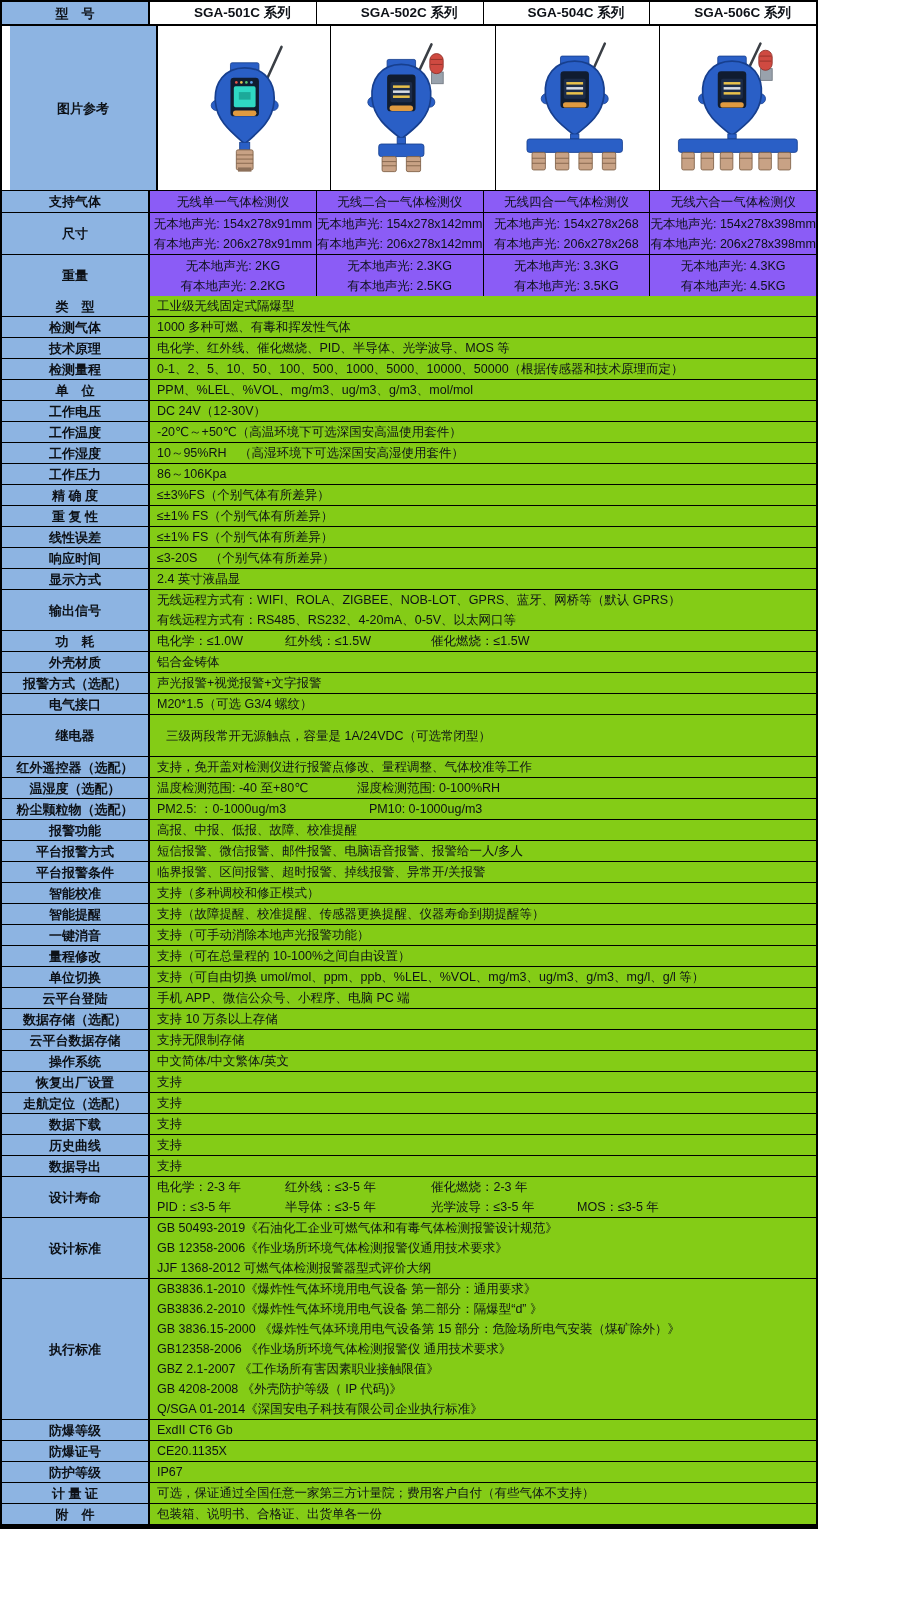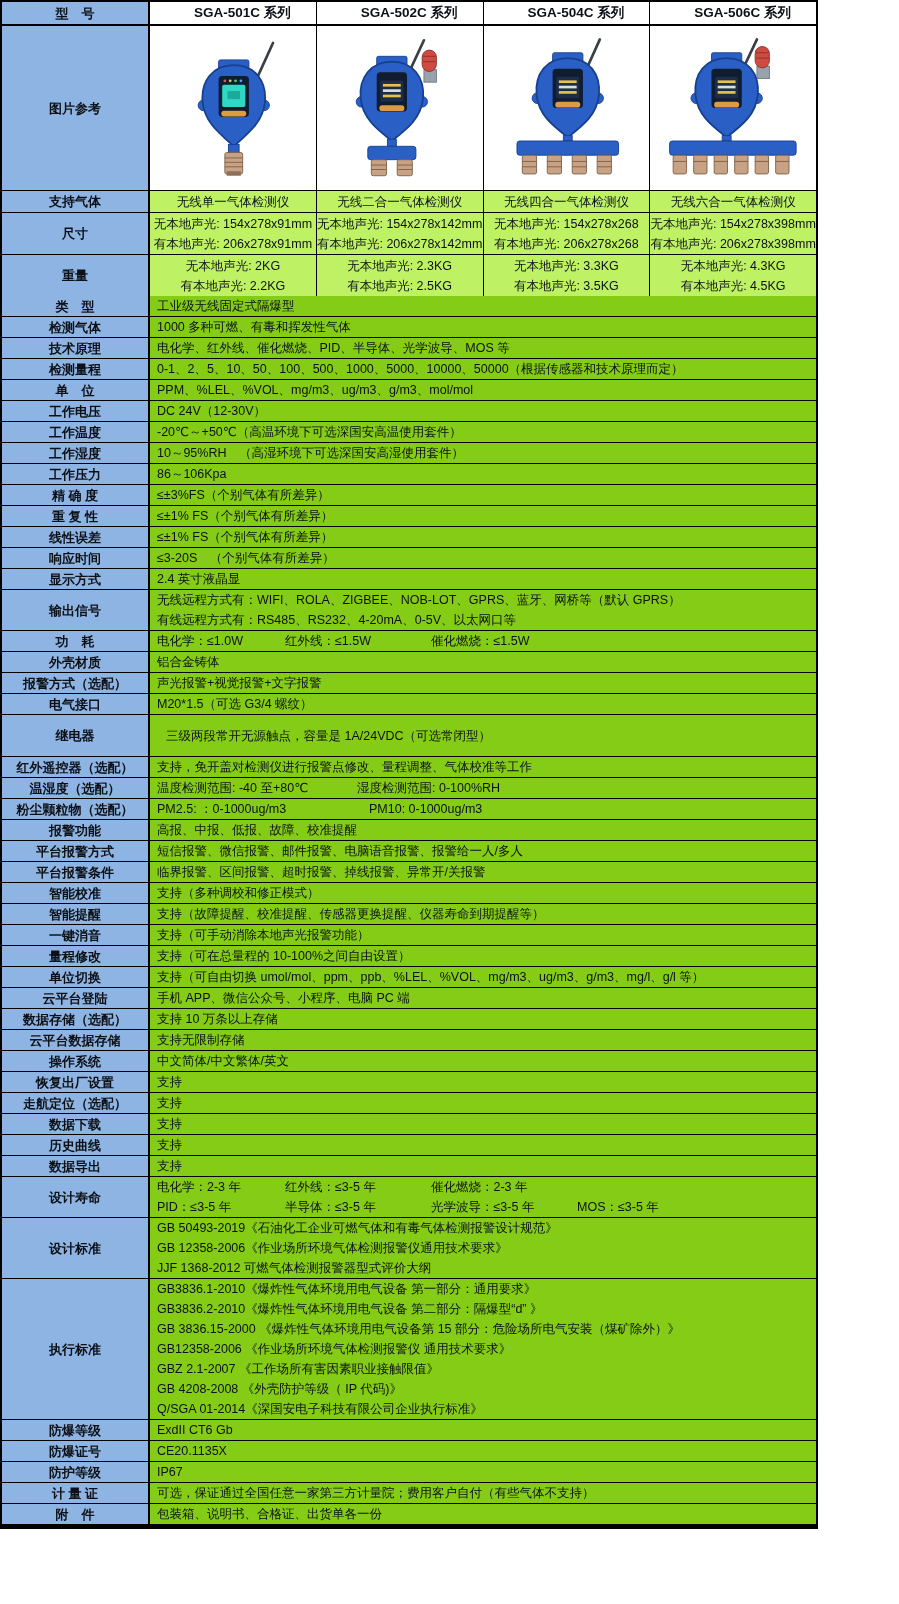--- a/index.html
+++ b/index.html
@@ -12,29 +12,29 @@
   .label{flex:0 0 148px;background:#8DB4E2;border-right:2px solid #000;
     display:flex;align-items:center;justify-content:center;text-align:center;
     font-weight:bold;font-size:13px;padding:1px 3px;line-height:15px;}
   
   .value{flex:1;background:#84cc16;font-size:12.5px;display:flex;flex-direction:column;
     justify-content:center;padding:0 6px 0 7px;}
   .line{height:20px;line-height:20px;white-space:nowrap;overflow:hidden;}
   .seg{display:inline-block;}
   .seg:not(:last-child){}
   
-  .col{flex:1;background:#bef264;display:flex;flex-direction:column;justify-content:center;
+  .col{flex:1;background:#8b5cf6;display:flex;flex-direction:column;justify-content:center;
     align-items:center;font-size:12.5px;text-align:center;}
   .col + .col, .model-cell + .model-cell, .img-cell + .img-cell{border-left:1px solid #000;}
   
   .head{height:22px;border-bottom:1px solid #000;}
   .model-cell{flex:1;background:#fff;display:flex;align-items:center;justify-content:center;
     font-weight:bold;font-size:13.5px;padding-left:19px;}
   
-  .img-row .cell{height:164px;}
+  .img-row .cell{height:164px;margin-left:8px;}
   .img-cell{flex:1;background:#fff;display:flex;align-items:center;justify-content:center;}
   
   [data-name="row-relay"] .value{min-height:41px;padding-left:16px;}
   [data-name="row-power"] .seg:nth-child(1),[data-name="row-design-life"] .seg:nth-child(1){min-width:128px;}
   [data-name="row-power"] .seg:nth-child(2),[data-name="row-design-life"] .seg:nth-child(2){min-width:146px;}
   [data-name="row-power"] .seg:nth-child(3),[data-name="row-design-life"] .seg:nth-child(3){min-width:146px;}
   [data-name="row-temp-humidity"] .seg:first-child{min-width:200px;}
   [data-name="row-dust"] .seg:first-child{min-width:212px;}
 </style>
 </head>

